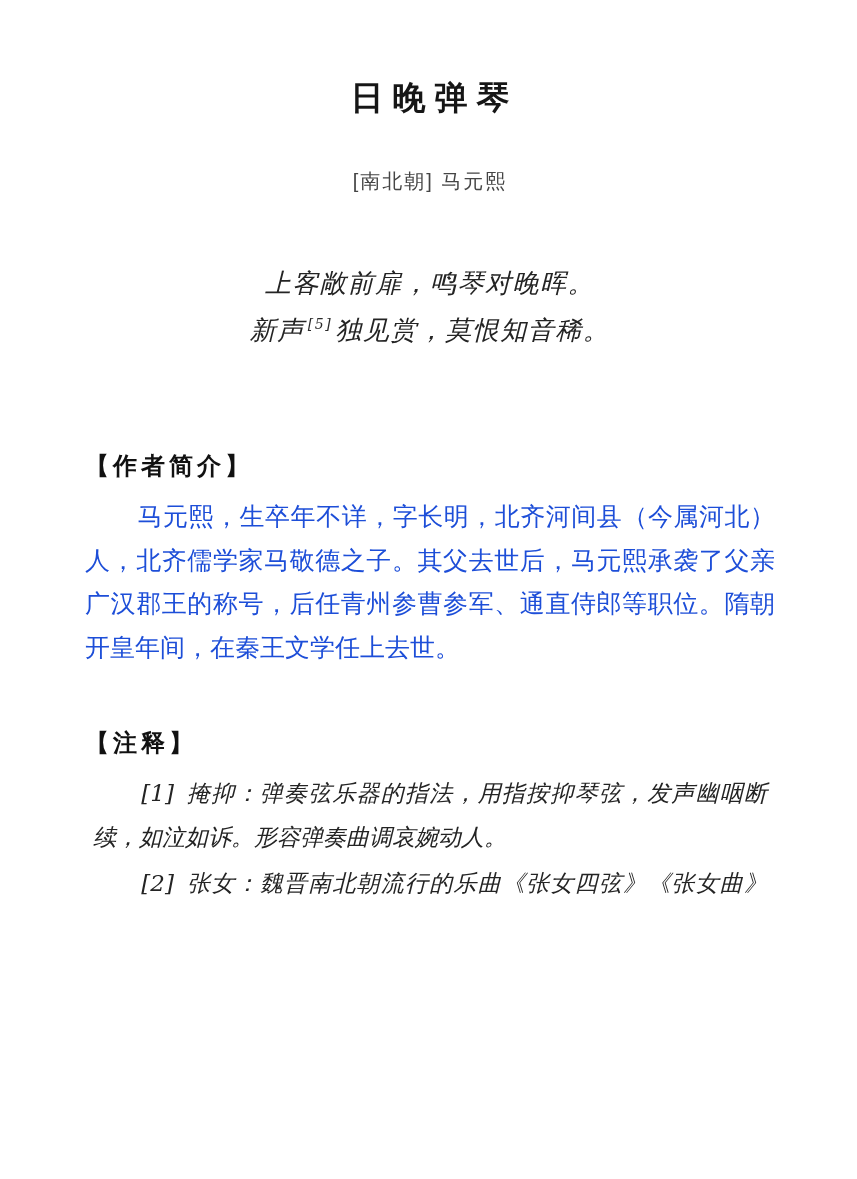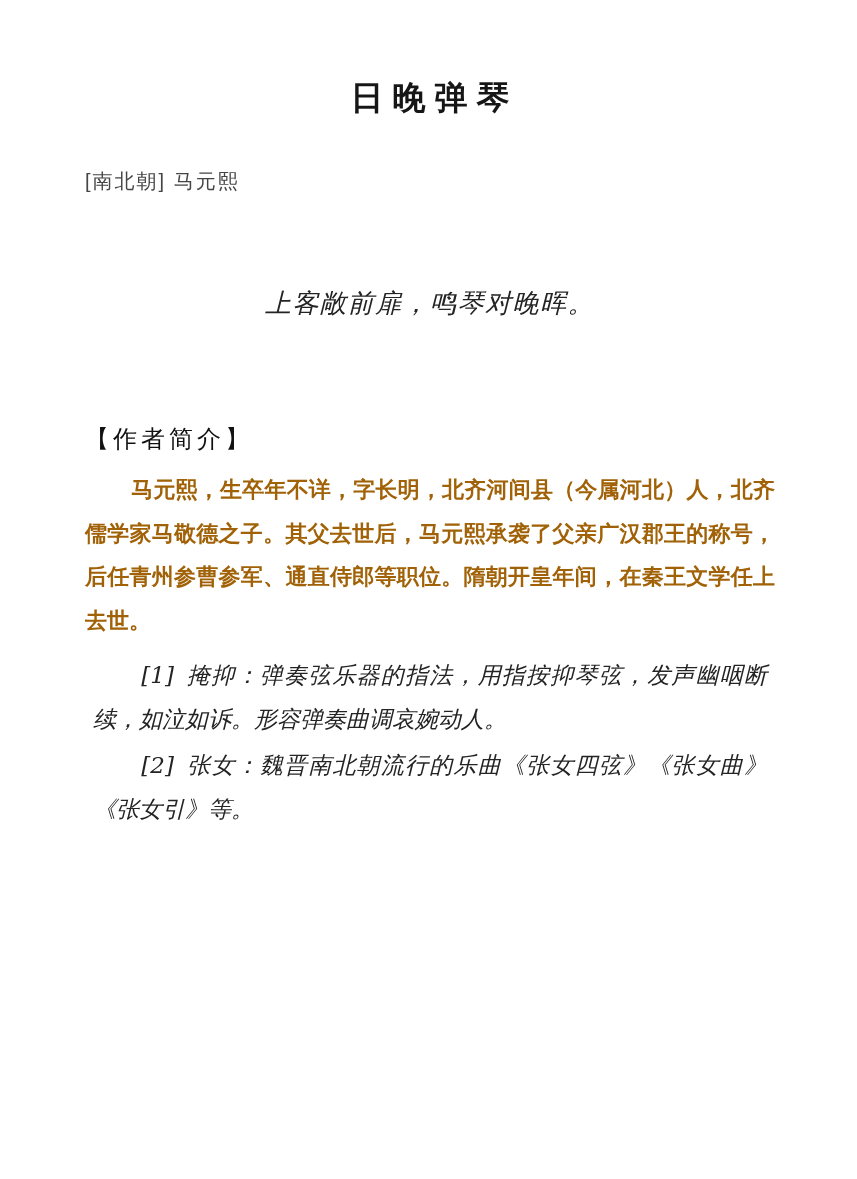--- a/index.html
+++ b/index.html
@@ -25,29 +25,29 @@
     text-align: center;
     font-size: 33px;
     line-height: 40px;
     font-weight: 700;
     letter-spacing: 9px;
     text-indent: 9px; 
     color: #161616;
   }
   .byline {
     margin-top: 52px;
-    text-align: left;
+    text-align: center;
     font-family: "Liberation Sans", "DejaVu Sans", sans-serif;
     font-size: 20px;
     line-height: 22px;
     letter-spacing: 2px;
     color: #454545;
   }
   .poem {
-    margin-top: 88px;
+    margin-top: 68px;
     text-align: center;
   }
   .poem-line {
     margin: 0;
     font-size: 26px;
     line-height: 47px;
     letter-spacing: 1.5px;
     font-style: italic; 
     color: #242424;
   }
@@ -55,38 +55,37 @@
     font-size: 14px;
     line-height: 0;
     vertical-align: super;
     padding: 0 3px;
     color: #2a2a2a;
   }
   .section-heading {
     margin: 0;
     font-size: 24px;
     line-height: 34px;
-    font-weight: 400;
+    font-weight: 700;
     letter-spacing: 4px;
     color: #111111;
   }
   .section-heading.author {
     margin-top: 95px;
   }
   .section-heading.notes {
     margin-top: 57px;
   }
   .bio {
     margin: 12px 0 0;
-    font-size: 22px;
+    font-size: 25px;
     line-height: 43.5px;
     text-indent: 2.1em;
     text-align: justify;
-    color: #a16207;
-    font-weight: bold;
+    color: #1d4ed8;
   }
   .notes-list {
     margin-top: 12px;
   }
   .note {
     margin: 0 8px 3px;
     font-size: 23px;
     line-height: 43.5px;
     text-indent: 2.1em;
     text-align: justify;
@@ -101,25 +100,27 @@
 <body>
 
 <div class="page">
 
   <h1 class="poem-title">日晚弹琴</h1>
 
   <div class="byline">[南北朝] 马元熙</div>
 
   <div class="poem">
     <p class="poem-line">上客敞前扉，鸣琴对晚晖。</p>
+    <p class="poem-line">新声<sup>[5]</sup>独见赏，莫恨知音稀。</p>
   </div>
 
   <h2 class="section-heading author">【作者简介】</h2>
 
   <p class="bio">马元熙，生卒年不详，字长明，北齐河间县（今属河北）人，北齐儒学家马敬德之子。其父去世后，马元熙承袭了父亲广汉郡王的称号，后任青州参曹参军、通直侍郎等职位。隋朝开皇年间，在秦王文学任上去世。</p>
 
+  <h2 class="section-heading notes">【注释】</h2>
 
   <div class="notes-list">
     <p class="note"><span class="note-ref">[1]</span><span>掩抑：弹奏弦乐器的指法，用指按抑琴弦，发声幽咽断续，如泣如诉。形容弹奏曲调哀婉动人。</span></p>
     <p class="note"><span class="note-ref">[2]</span><span>张女：魏晋南北朝流行的乐曲《张女四弦》《张女曲》《张女引》等。</span></p>
   </div>
 
 </div>
 
 </body></html>

